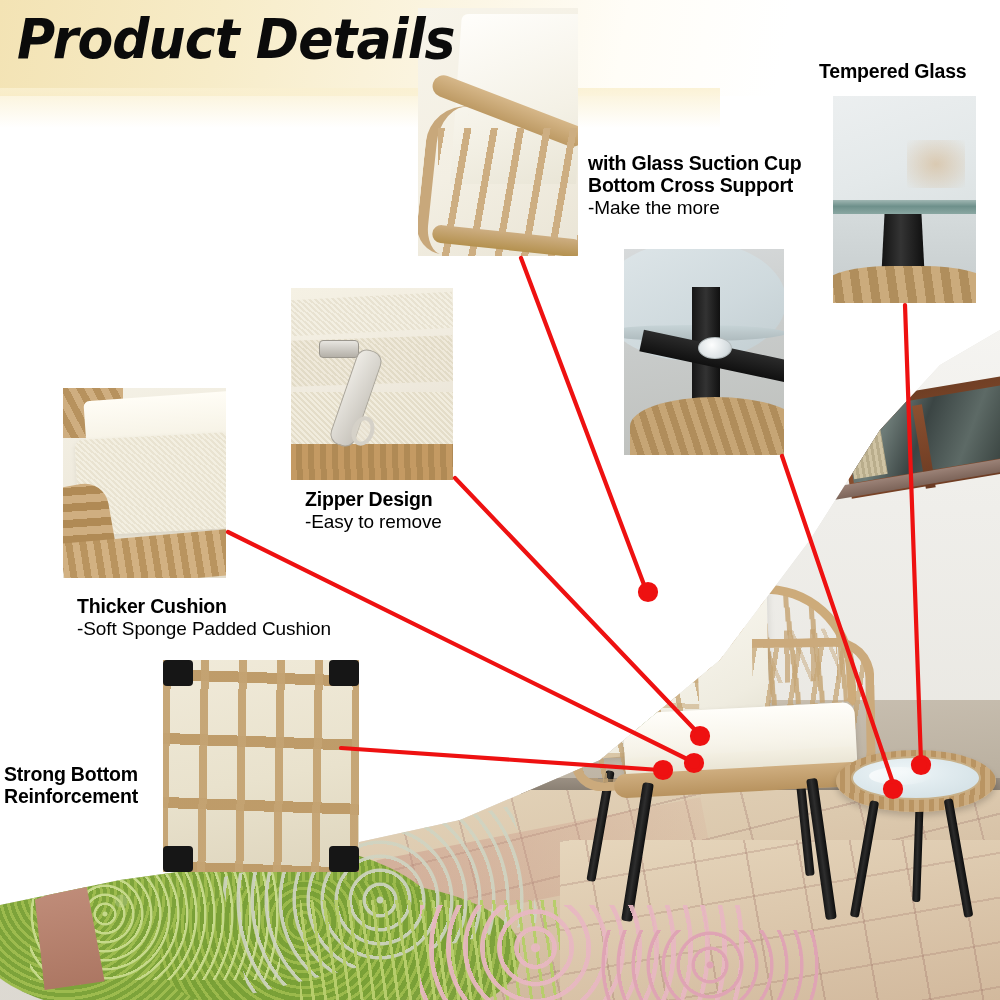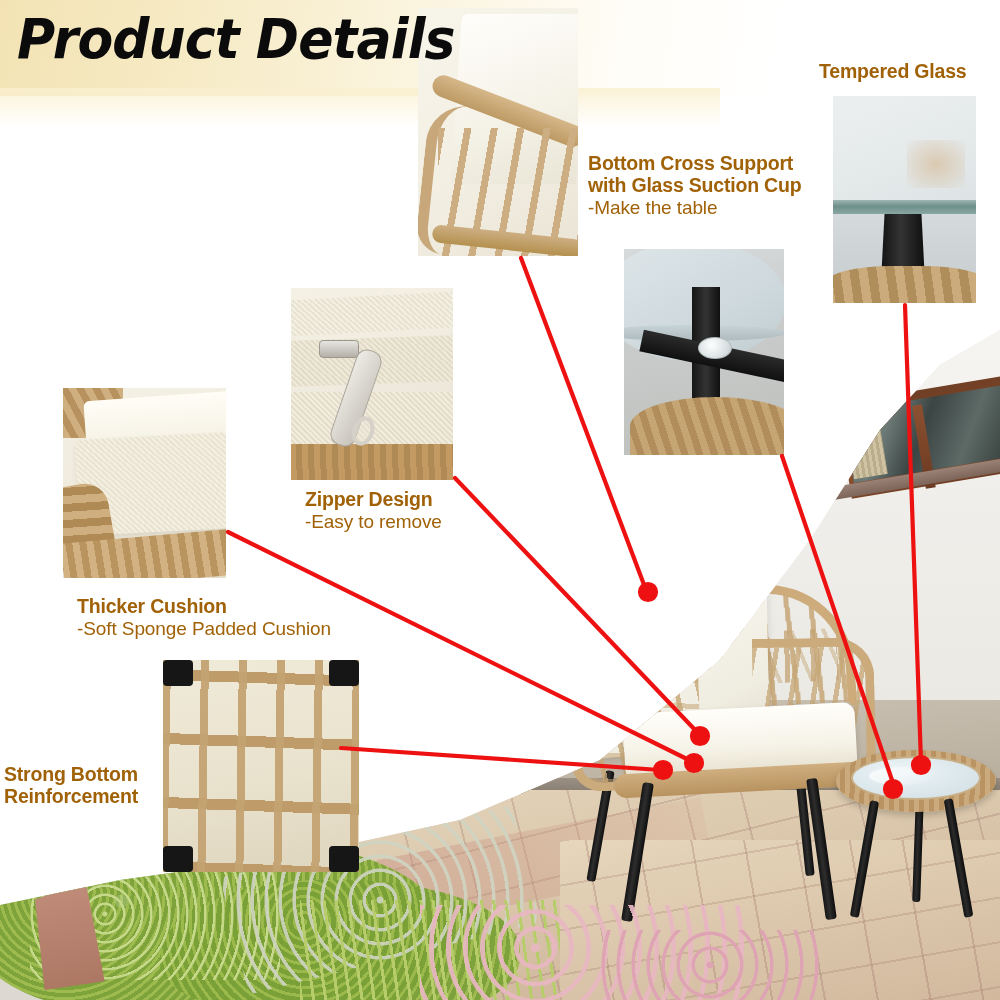--- a/index.html
+++ b/index.html
@@ -323,21 +323,21 @@
       repeating-linear-gradient(2deg, rgba(188,152,100,.95) 0 11px, rgba(0,0,0,0) 11px 64px);
   }
   .dr-corner{ position:absolute; width:30px; height:26px; background:#161616; border-radius:4px; }
   .dr-c1{ left:0; top:0; } .dr-c2{ left:166px; top:0; }
   .dr-c3{ left:0; top:186px; } .dr-c4{ left:166px; top:186px; }
 
   
   .leader-svg{ position:absolute; left:0; top:0; width:1000px; height:1000px; z-index:8; pointer-events:none; }
 
   
-  .label{ position:absolute; z-index:9; color:#a16207; }
+  .label{ position:absolute; z-index:9; color:#000000; }
   .label .t{ font-weight:bold; font-size:19.5px; line-height:22px;
              font-family:"Liberation Sans", sans-serif; white-space:nowrap; letter-spacing:-.2px; }
   .label .s{ font-weight:normal; font-size:19px; line-height:23px;
              font-family:"Liberation Sans", sans-serif; white-space:nowrap; letter-spacing:-.1px; }
 
   .lbl-backcushion{ left:203px; top:141px; }
   .lbl-cross{      left:588px; top:152px; }
   .lbl-glass{      left:819px; top:60px; }
   .lbl-zipper{     left:305px; top:488px; }
   .lbl-thicker{    left:77px;  top:595px; }
@@ -473,23 +473,23 @@
       <line x1="228" y1="532" x2="691" y2="761"></line>
       <circle cx="694" cy="763" r="8"></circle>
 
       <line x1="341" y1="748" x2="660" y2="770"></line>
       <circle cx="663" cy="770" r="8"></circle>
     </g>
   </svg>
 
 
   <div class="label lbl-cross">
+    <div class="t">with Glass Suction Cup</div>
     <div class="t">Bottom Cross Support</div>
-    <div class="t">with Glass Suction Cup</div>
-    <div class="s">-Make the table</div>
+    <div class="s">-Make the more</div>
   </div>
 
   <div class="label lbl-glass">
     <div class="t">Tempered Glass</div>
   </div>
 
   <div class="label lbl-thicker">
     <div class="t">Thicker Cushion</div>
     <div class="s">-Soft Sponge Padded Cushion</div>
   </div>

